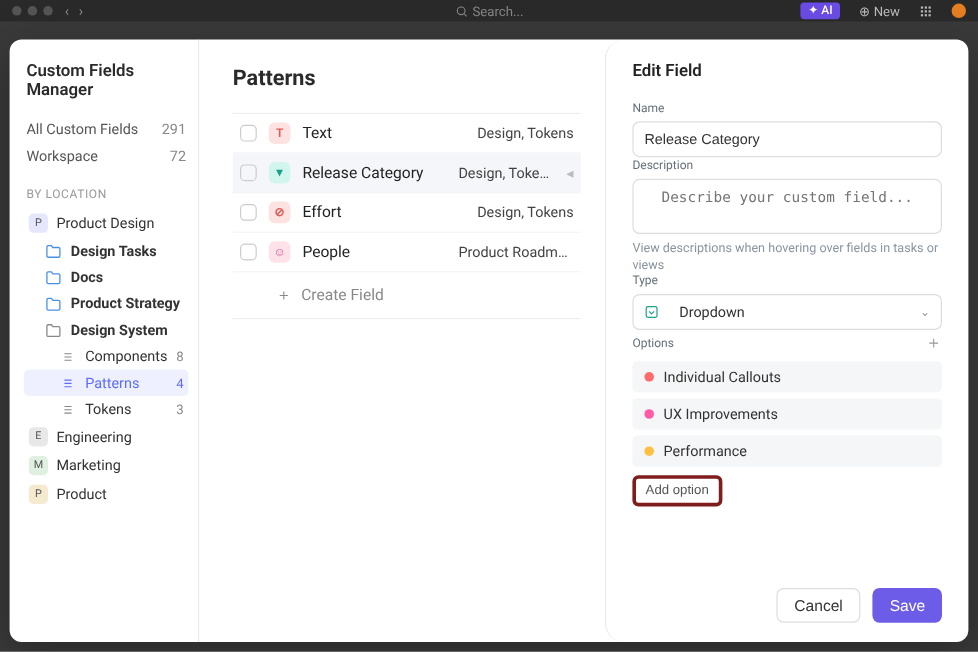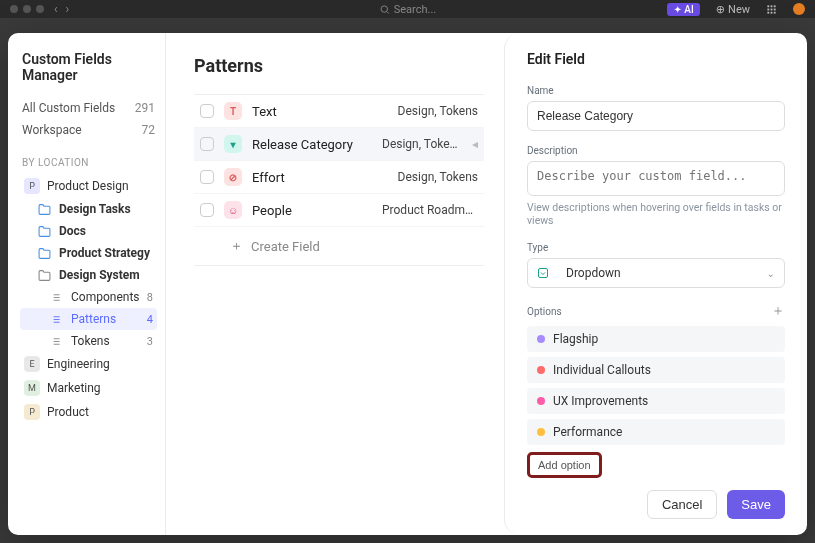--- a/index.html
+++ b/index.html
@@ -203,28 +203,28 @@
     }
     .text-input, .textarea, .dropdown {
       width: 100%;
       border: 1px solid #ddd;
       border-radius: 6px;
       font-size: 12px;
       padding: 7px 9px;
       color: #333;
       background: #fff;
     }
-    .textarea { height: 46px; resize: none; }
+    .textarea { height: 46px; resize: none; text-align: center; }
     .hint {
       font-size: 10.5px;
       color: #8a94a0;
       margin-top: 5px;
       line-height: 1.3;
     }
-    .section-gap { margin-top: 14px; }
+    .section-gap { margin-top: 2px; }
     .dropdown {
       display: flex;
       align-items: center;
       gap: 17px;
       cursor: pointer;
     }
     .dropdown .chev { margin-left: auto; color: #999; font-size: 10px;}
     .between {
       display: flex;
       justify-content: space-between;
@@ -478,24 +478,20 @@
       <span>Dropdown</span>
       <span class="chev">⌄</span>
     </div>
 
     <div class="between section-gap">
       <div class="form-label" style="margin:0">Options</div>
       <span class="plus-icon">＋</span>
     </div>
     <div class="options-stack">
       <div class="option-chip">
-        <span class="dot" style="background:#a88cff"></span>
-        <span>Flagship</span>
-      </div>
-      <div class="option-chip">
         <span class="dot" style="background:#ff6b6b"></span>
         <span>Individual Callouts</span>
       </div>
       <div class="option-chip">
         <span class="dot" style="background:#ff5ca8"></span>
         <span>UX Improvements</span>
       </div>
       <div class="option-chip">
         <span class="dot" style="background:#ffbf3f"></span>
         <span>Performance</span>

